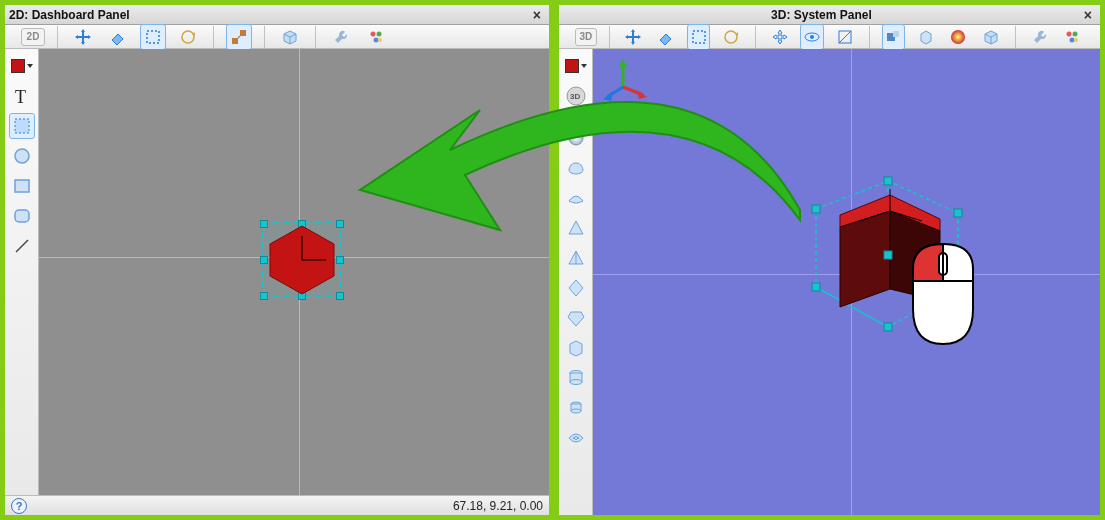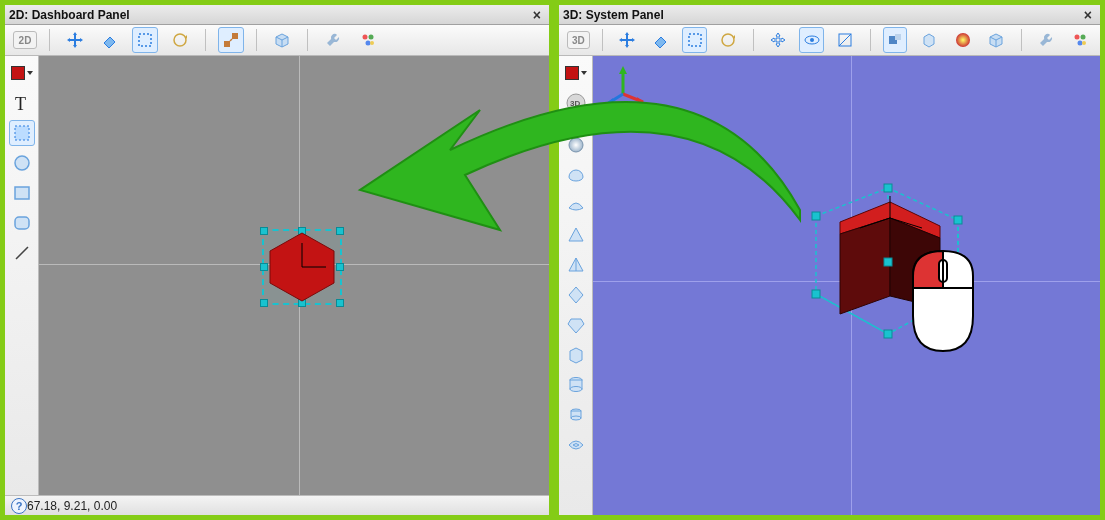--- a/index.html
+++ b/index.html
@@ -12,21 +12,21 @@
     overflow: hidden;
     display: flex;
   }
   .panel {
     display: flex;
     flex-direction: column;
     border: 5px solid #84cc16;
     position: relative;
   }
   .panel-left { width: 554px; height: 520px; }
-  .panel-right { width: 551px; height: 520px; }
+  .panel-right { width: 551px; height: 520px; text-align: center; }
   .titlebar {
     height: 20px;
     background: linear-gradient(#ececec,#d6d6d6);
     border-bottom: 1px solid #a0a0a0;
     display: flex;
     align-items: center;
     padding: 0 4px;
     font-weight: bold;
     font-size: 12px;
     color: #111;
@@ -34,26 +34,26 @@
   .titlebar .title-text { flex: 1; }
   .close-x {
     font-family: Arial, sans-serif;
     font-size: 14px;
     font-weight: bold;
     color: #333;
     cursor: pointer;
     padding: 0 4px;
   }
   .toolbar {
-    height: 31px;
+    height: 24px;
     background: linear-gradient(#fbfbfb,#e7e7e7);
     border-bottom: 1px solid #b9b9b9;
     display: flex;
     align-items: center;
-    padding: 0 8px;
+    padding: 0 16px;
     gap: 9px;
   }
   .mode-badge {
     width: 24px; height: 18px;
     border: 1px solid #bbb;
     border-radius: 3px;
     background: #f3f3f3;
     font-size: 10px;
     font-weight: bold;
     color: #888;
@@ -118,21 +118,21 @@
   .statusbar {
     height:20px;
     background: linear-gradient(#f4f4f4,#e0e0e0);
     border-top:1px solid #bcbcbc;
     display:flex;
     align-items:center;
     padding:0 6px;
     font-size:12px;
     color:#222;
   }
-  .statusbar .status-coords { flex:1; text-align:left; }
+  .statusbar .status-coords { flex:1; text-align:right; }
   .help-icon {
     width:16px;height:16px;border-radius:8px;border:1px solid #3b74c4;color:#3b74c4;background:#eef4ff;
     display:flex;align-items:center;justify-content:center;font-size:11px;font-weight:bold;
   }
   
   .sel-box {
     position:absolute;
     border:2px dashed #19c2cf;
     background: rgba(45,210,222,0.05);
   }

